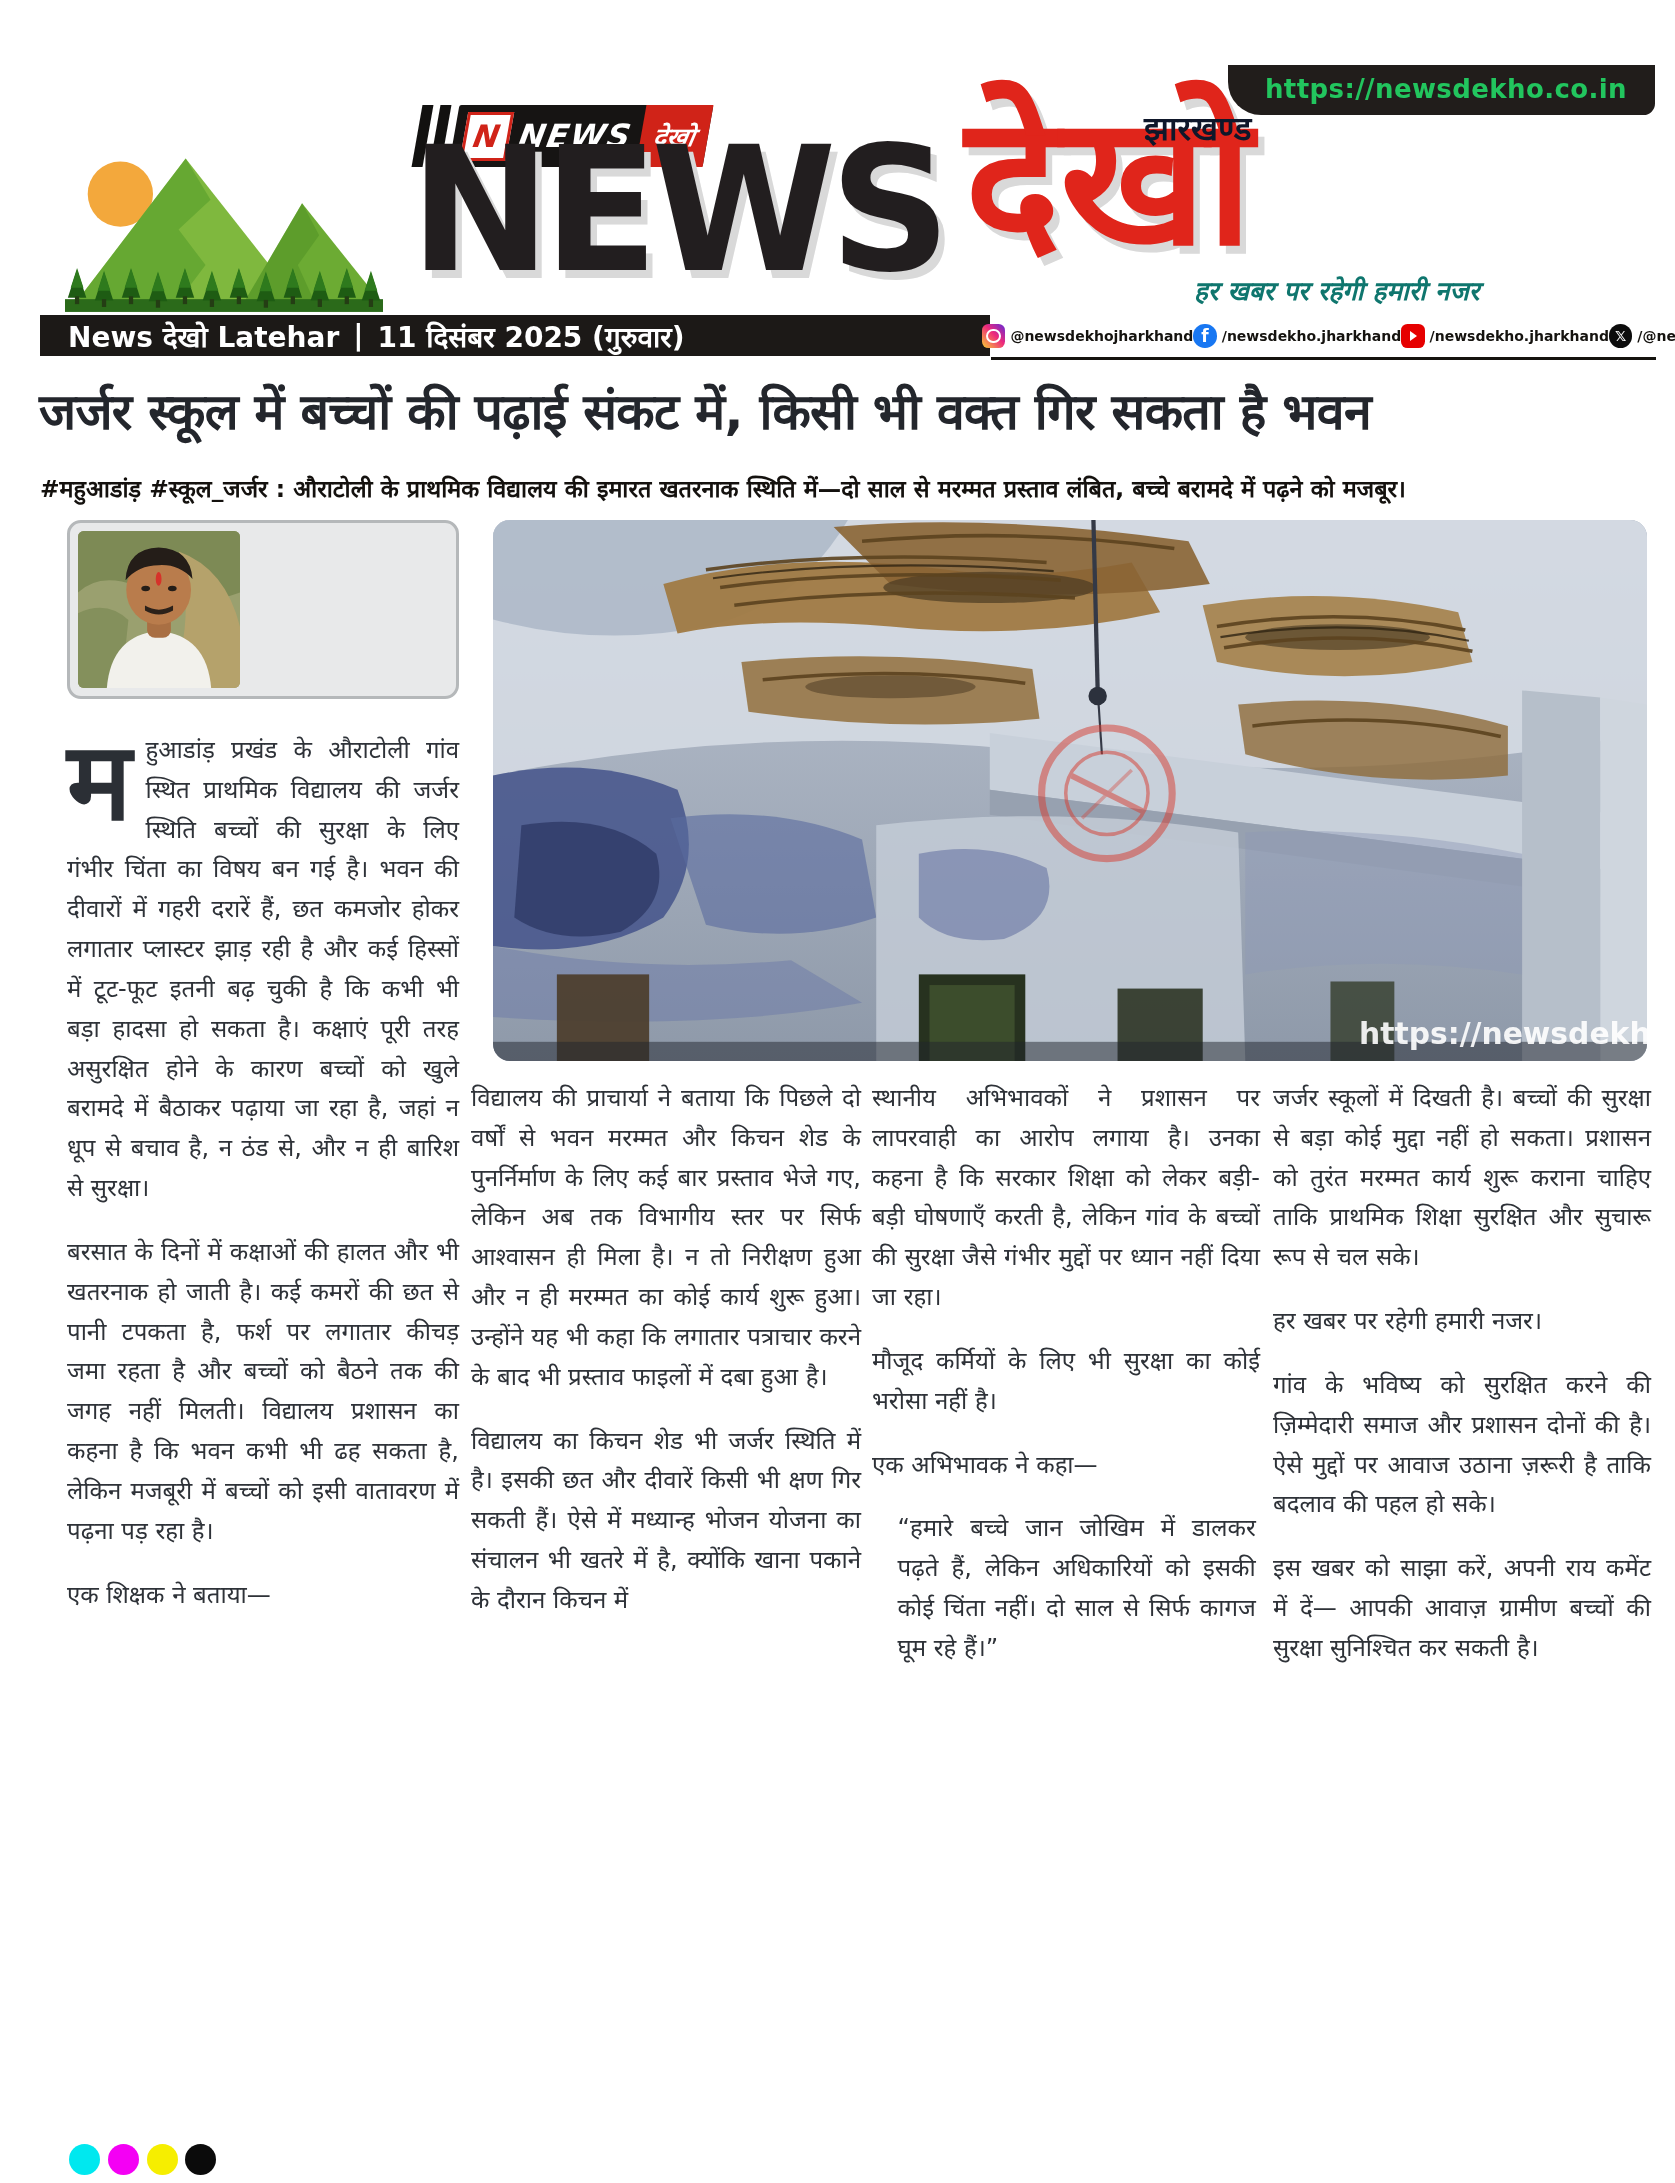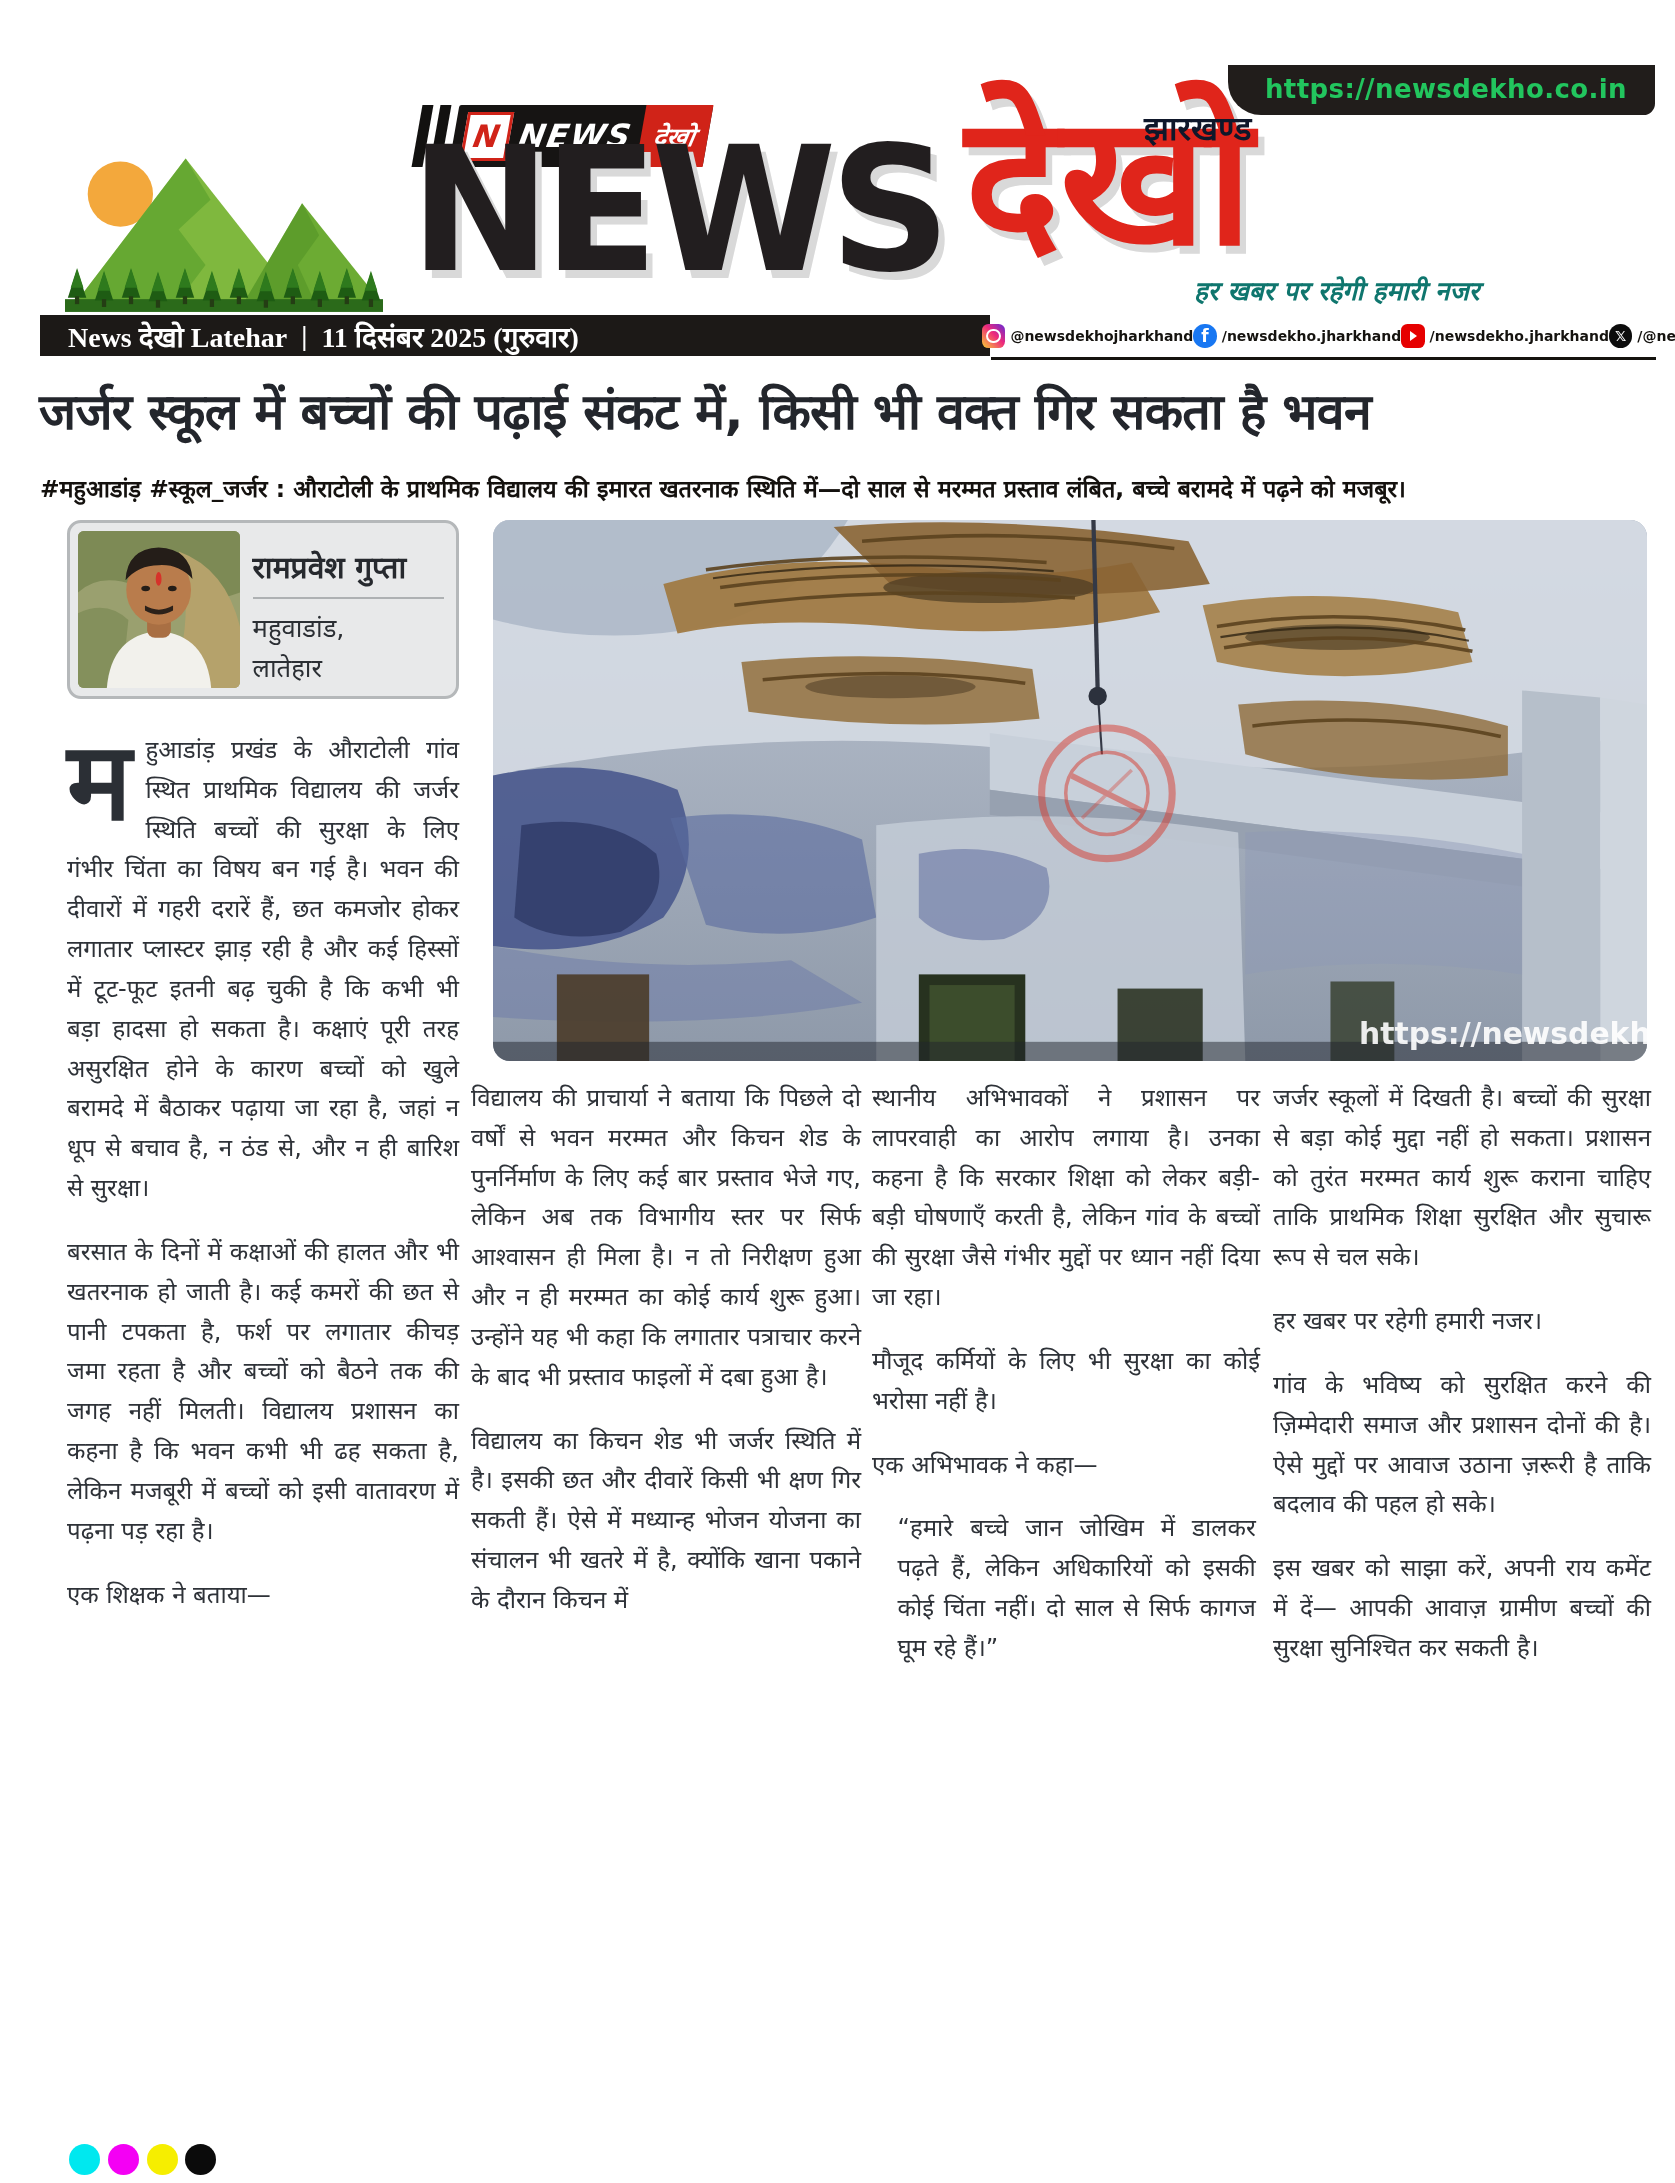--- a/index.html
+++ b/index.html
@@ -31,21 +31,21 @@
     transform:scaleY(1.03);transform-origin:top left;}
   .logo-dekho{left:965px;top:61px;font-size:179px;line-height:1.35;font-weight:bold;
     color:#e0251b;text-shadow:6.4px 7.8px 0 #d9d9d9;}
   .logo-state{left:1144px;top:105px;font-size:33px;font-weight:bold;color:#0f172a;}
   .logo-tagline{left:1194px;top:272px;font-size:26px;font-weight:bold;
     font-style:italic;color:#0f766e;}
 
   
   .date-bar{left:40px;top:315px;width:950px;height:41px;background:#1c1917;
     color:#fff;display:flex;align-items:center;padding-left:28px;
-    font-size:28px;font-weight:bold;gap:14px;box-sizing:border-box;font-family:Liberation Serif, serif;}
+    font-size:28px;font-weight:bold;gap:14px;box-sizing:border-box;}
   .social-bar{left:982px;top:317px;width:662px;height:38px;display:flex;
     align-items:center;justify-content:space-between;}
   .social-item{display:flex;align-items:center;gap:5px;font-size:14px;
     font-weight:bold;color:#15130f;white-space:nowrap;}
   .ic{width:23.4px;height:23.4px;border-radius:50%;display:flex;align-items:center;
     justify-content:center;color:#fff;font-weight:bold;flex:0 0 auto;}
   .ic-ig{border-radius:6.4px;background:linear-gradient(45deg,#f9ce34,#ee2a7b 55%,#6228d7);position:relative;}
   .ic-ig::before{content:"";width:10.6px;height:10.6px;border:2.1px solid #fff;border-radius:50%;}
   .ic-fb{background:#1877f2;font-size:17px;}
   .ic-yt{border-radius:6.4px;background:#e60000;}
@@ -184,26 +184,20 @@
       <path d="M0,120 Q40,100 70,130 L60,230 H0 Z" fill="#84905c"></path>
       <path d="M40,230 Q46,152 112,146 Q179,152 185,230 Z" fill="#f2f1ec"></path>
       <rect x="96" y="114" width="33" height="42" rx="11" fill="#a96f43"></rect>
       <ellipse cx="112" cy="86" rx="45" ry="51" fill="#b97c4c"></ellipse>
       <path d="M66,72 Q68,26 112,24 Q156,26 159,70 Q140,48 112,50 Q84,50 66,72 Z" fill="#241d18"></path>
       <ellipse cx="112" cy="70" rx="4" ry="10" fill="#d6322a"></ellipse>
       <ellipse cx="94" cy="84" rx="6" ry="4" fill="#241d18"></ellipse>
       <ellipse cx="131" cy="84" rx="6" ry="4" fill="#241d18"></ellipse>
       <path d="M93,109 Q112,121 132,109 L132,116 Q112,128 93,116 Z" fill="#2c211a"></path>
     </svg>
-  </div>
-  <div class="author-meta">
-    <div class="author-name">रामप्रवेश गुप्ता</div>
-    <div class="author-divider"></div>
-    <div class="author-loc">महुवाडांड,</div>
-    <div class="author-loc">लातेहार</div>
   </div>
 </div>
 
 <div class="abs article-photo">
   <svg viewBox="0 0 1626 762" preserveAspectRatio="none">
     <defs>
       <linearGradient id="ceil" x1="0" y1="0" x2="0" y2="1">
         <stop offset="0" stop-color="#bcc4d1"></stop>
           <stop offset="1" stop-color="#8e99a9"></stop>
       </linearGradient>

